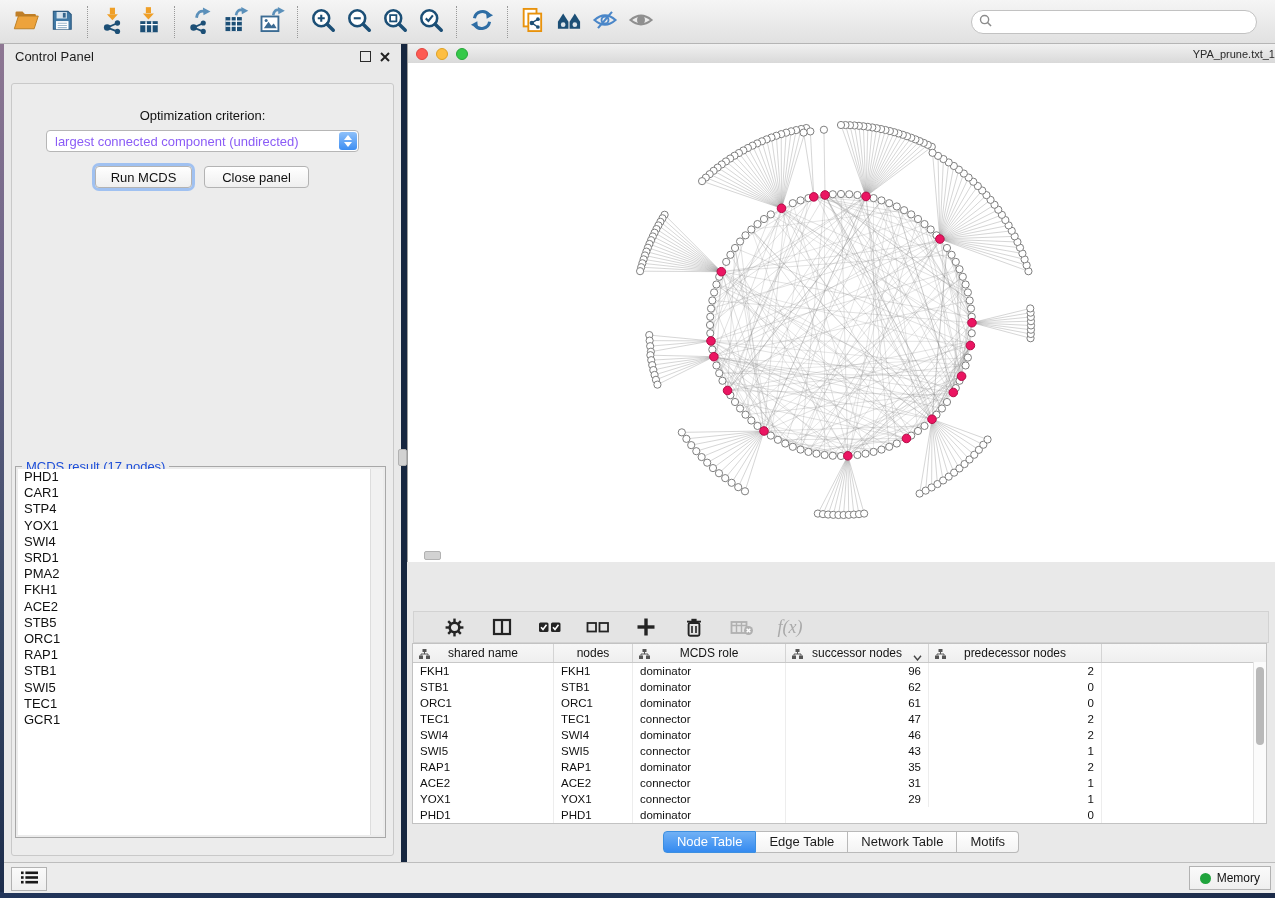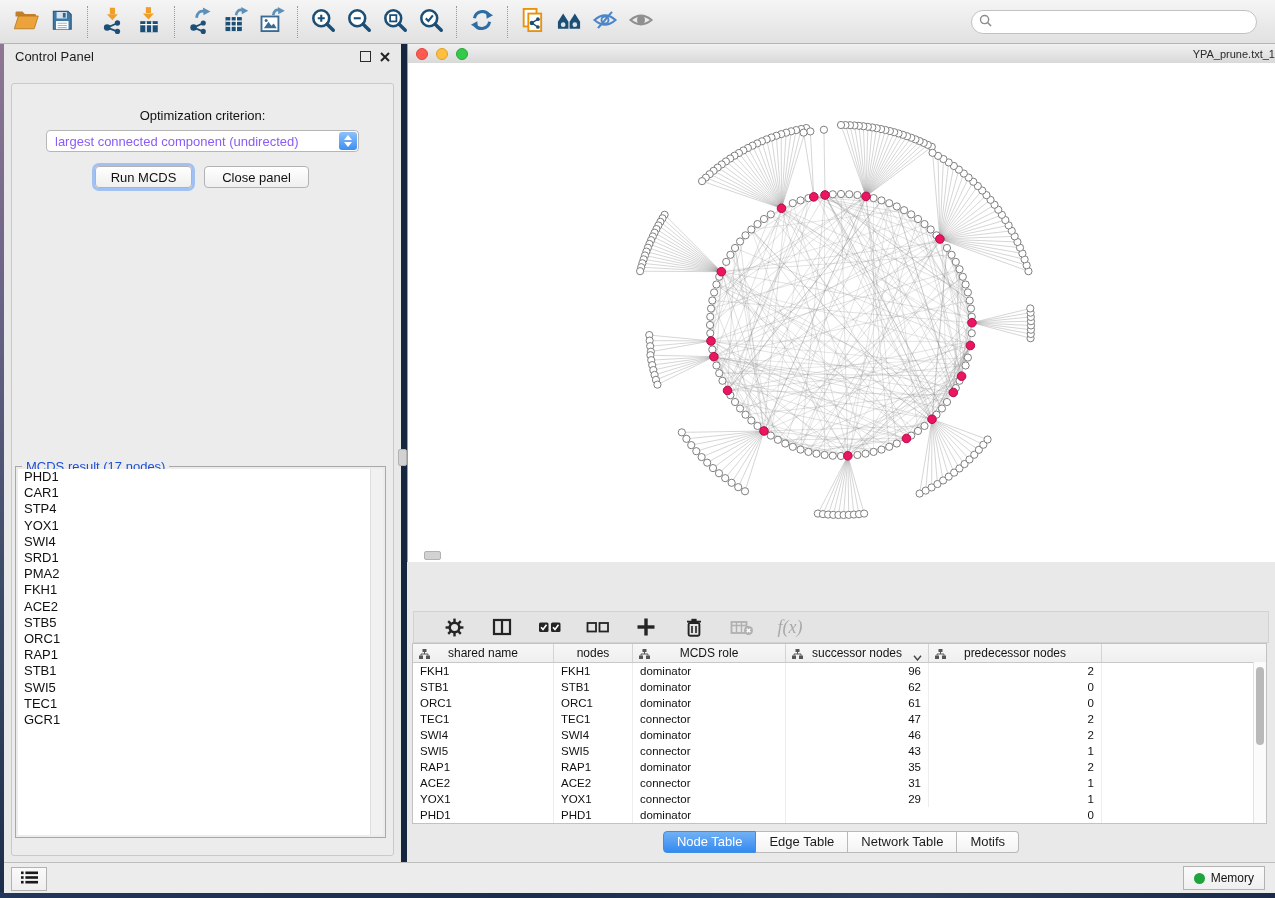--- a/index.html
+++ b/index.html
@@ -96,21 +96,21 @@
     padding:0 7px;color:#101010;white-space:nowrap;overflow:hidden;}
   .td.num{text-align:right;}
   .tp-scroll{position:absolute;right:0;top:18px;bottom:0;width:12px;background:#fbfbfb;border-left:1px solid #e2e2e2;}
   .tp-thumb{position:absolute;left:2px;width:8px;top:5px;height:78px;background:#b9b9b9;border-radius:4px;}
   .tp-tabs{position:absolute;left:0;right:0;top:269px;display:flex;justify-content:center;}
 
   
   .status-bar{position:absolute;left:4px;right:0;top:862px;height:30px;background:#ececec;border-top:1px solid #bdbdbd;}
   .list-btn{position:absolute;left:7px;top:4px;width:34px;height:22px;background:linear-gradient(#fafafa,#efefef);
     border:1px solid #b2b2b2;display:flex;align-items:center;justify-content:center;}
-  .memory-btn{position:absolute;right:10px;top:3px;height:24px;background:linear-gradient(#fafafa,#efefef);
+  .memory-btn{position:absolute;right:4px;top:3px;height:24px;background:linear-gradient(#fafafa,#efefef);
     border:1px solid #b2b2b2;display:flex;align-items:center;gap:6px;padding:0 10px;font-size:12px;color:#111;box-sizing:border-box;}
   .mem-dot{width:11px;height:11px;border-radius:50%;background:#1fa33c;}
 </style>
 </head>
 <body>
 
 <div class="app">
 
   <div class="toolbar">
     <div class="tbtn">

